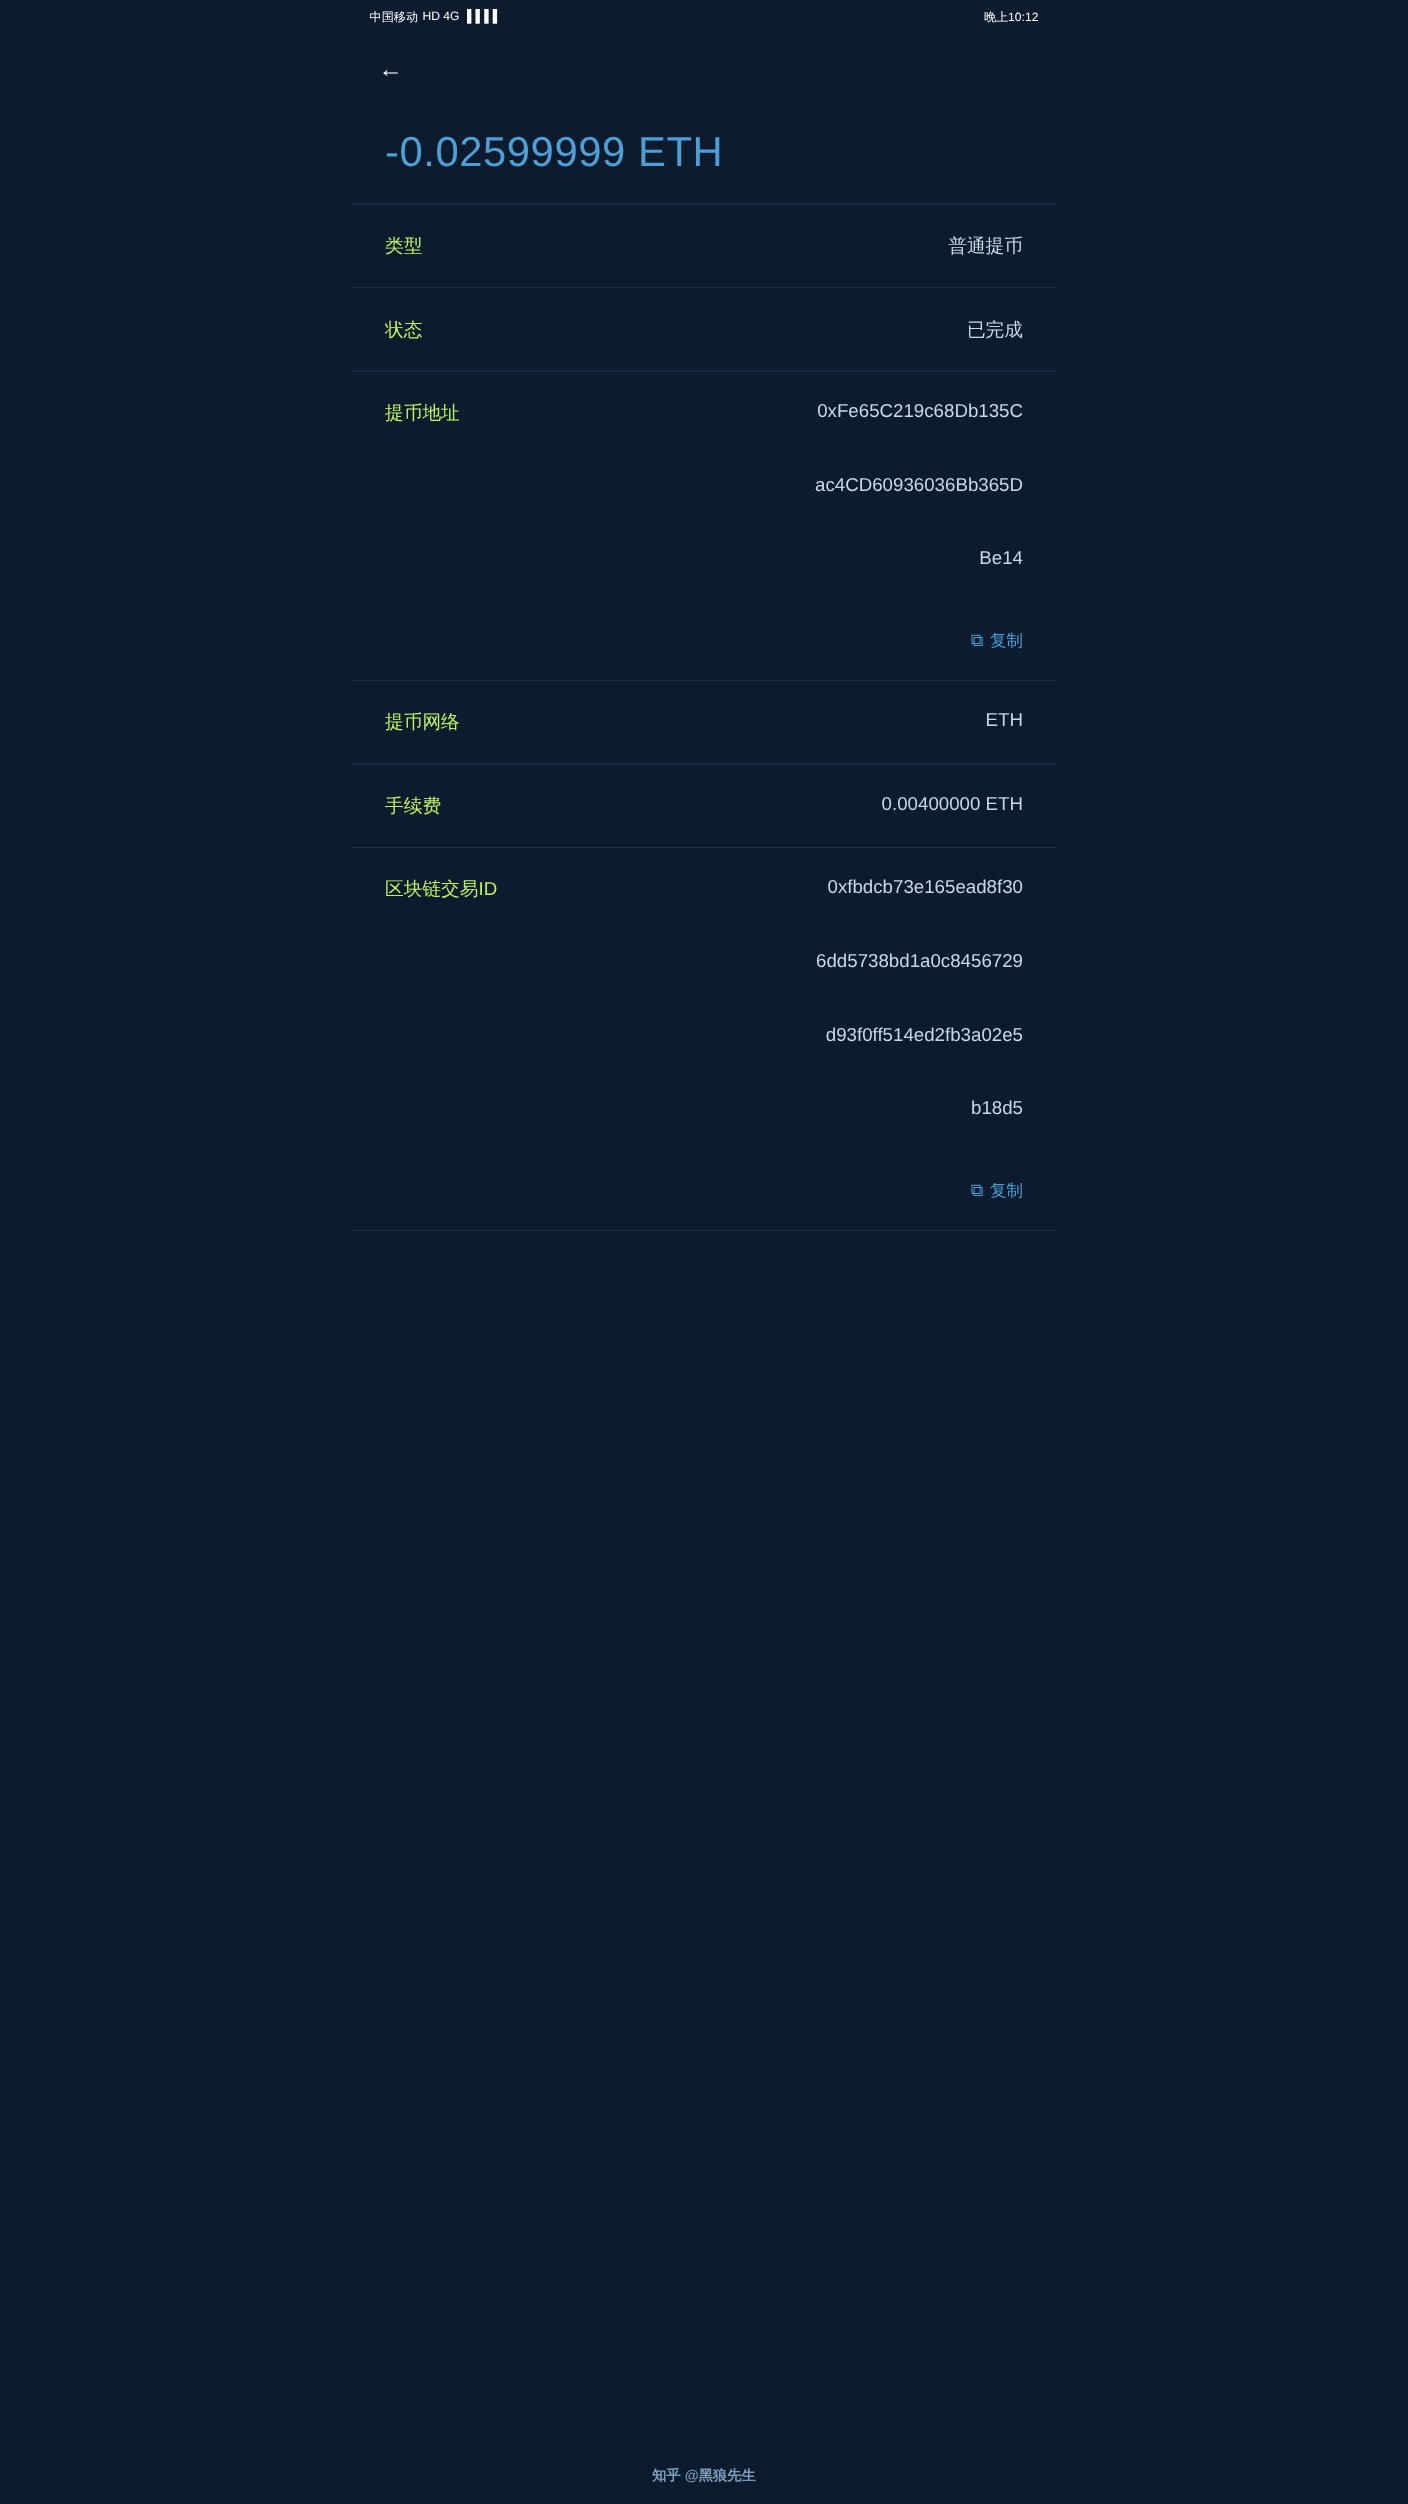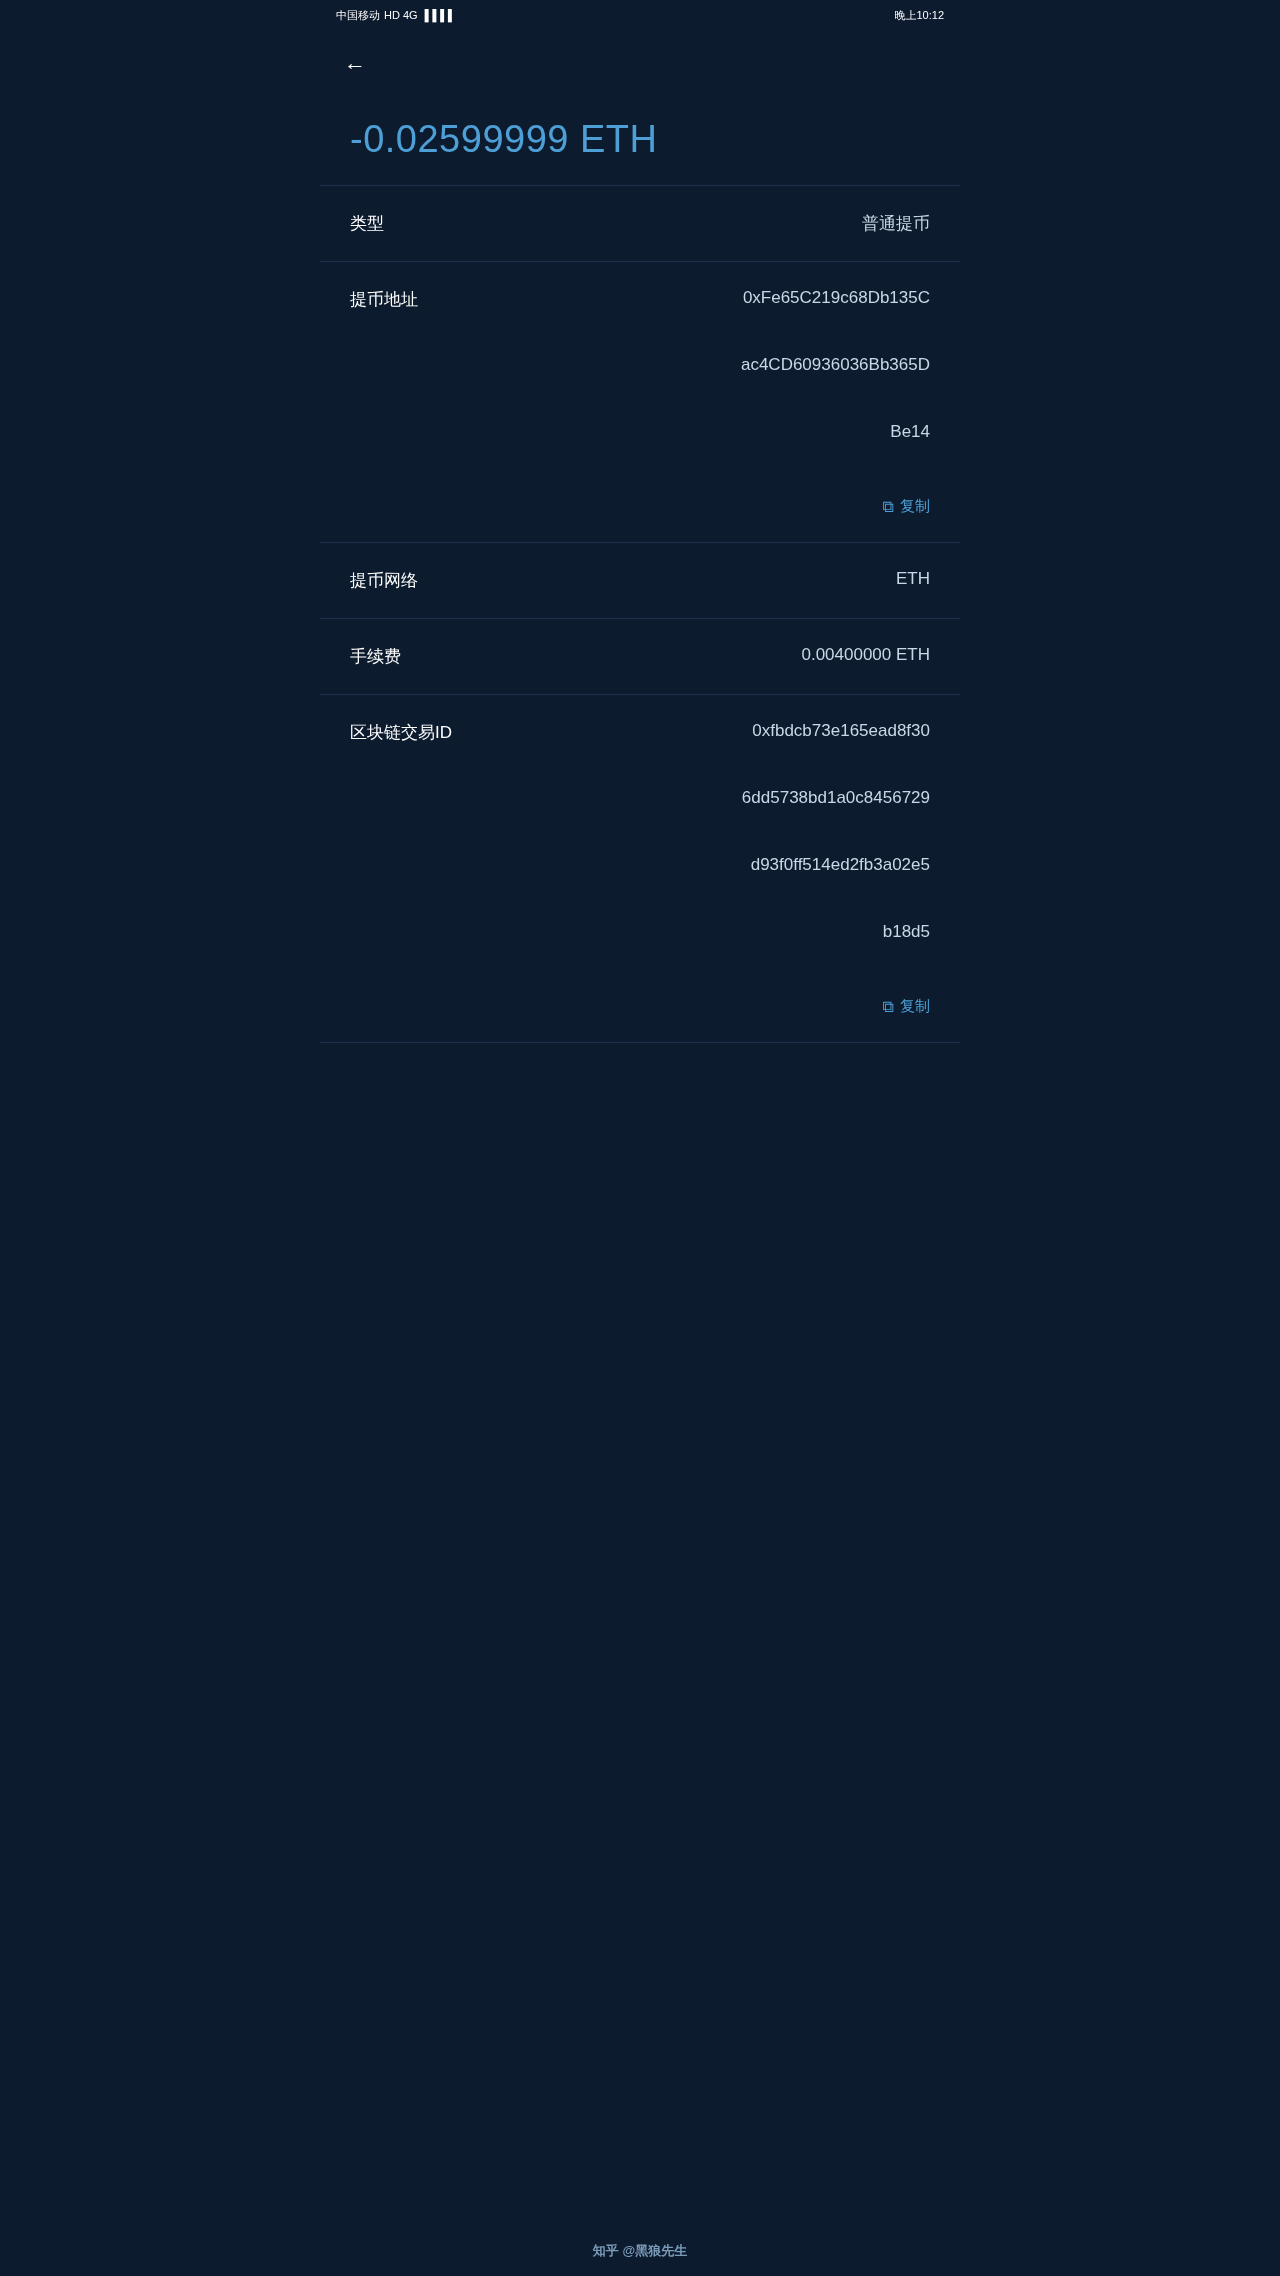--- a/index.html
+++ b/index.html
@@ -74,21 +74,21 @@
     .info-row {
       display: flex;
       justify-content: space-between;
       align-items: flex-start;
       padding: 26px 30px;
       border-bottom: 1px solid #1e3050;
     }
 
     .info-label {
       font-size: 17px;
-      color: #ffffff;
+      color: #bef264;
       flex-shrink: 0;
     }
 
     .info-value {
       font-size: 17px;
       color: #c8d8e8;
       text-align: right;
       max-width: 60%;
       word-break: break-all;
     }
@@ -151,20 +151,24 @@
 <div class="amount-section">
   <div class="amount-value">-0.02599999 ETH</div>
 </div>
 
 <div class="divider"></div>
 
 <div id="info-rows-container">
 <div class="info-row">
       <div class="info-label">类型</div>
       <div class="info-value">普通提币</div>
+    </div>
+    <div class="info-row">
+      <div class="info-label">状态</div>
+      <div class="info-value">已完成</div>
     </div>
     <div class="info-row">
       <div class="info-label">提币地址</div>
       <div class="info-value address-block">
         <span>0xFe65C219c68Db135C</span>
         <span>ac4CD60936036Bb365D</span>
         <span>Be14</span>
         <button class="copy-btn">
           <span class="copy-icon">⧉</span>
           <span>复制</span>

